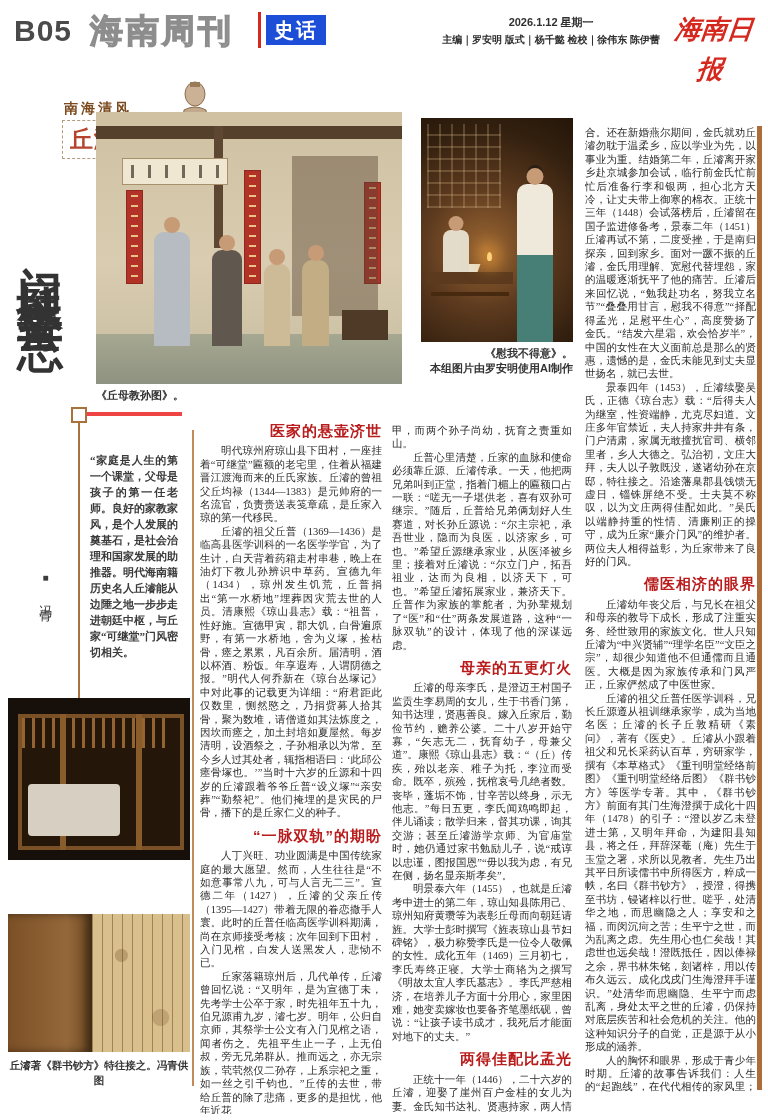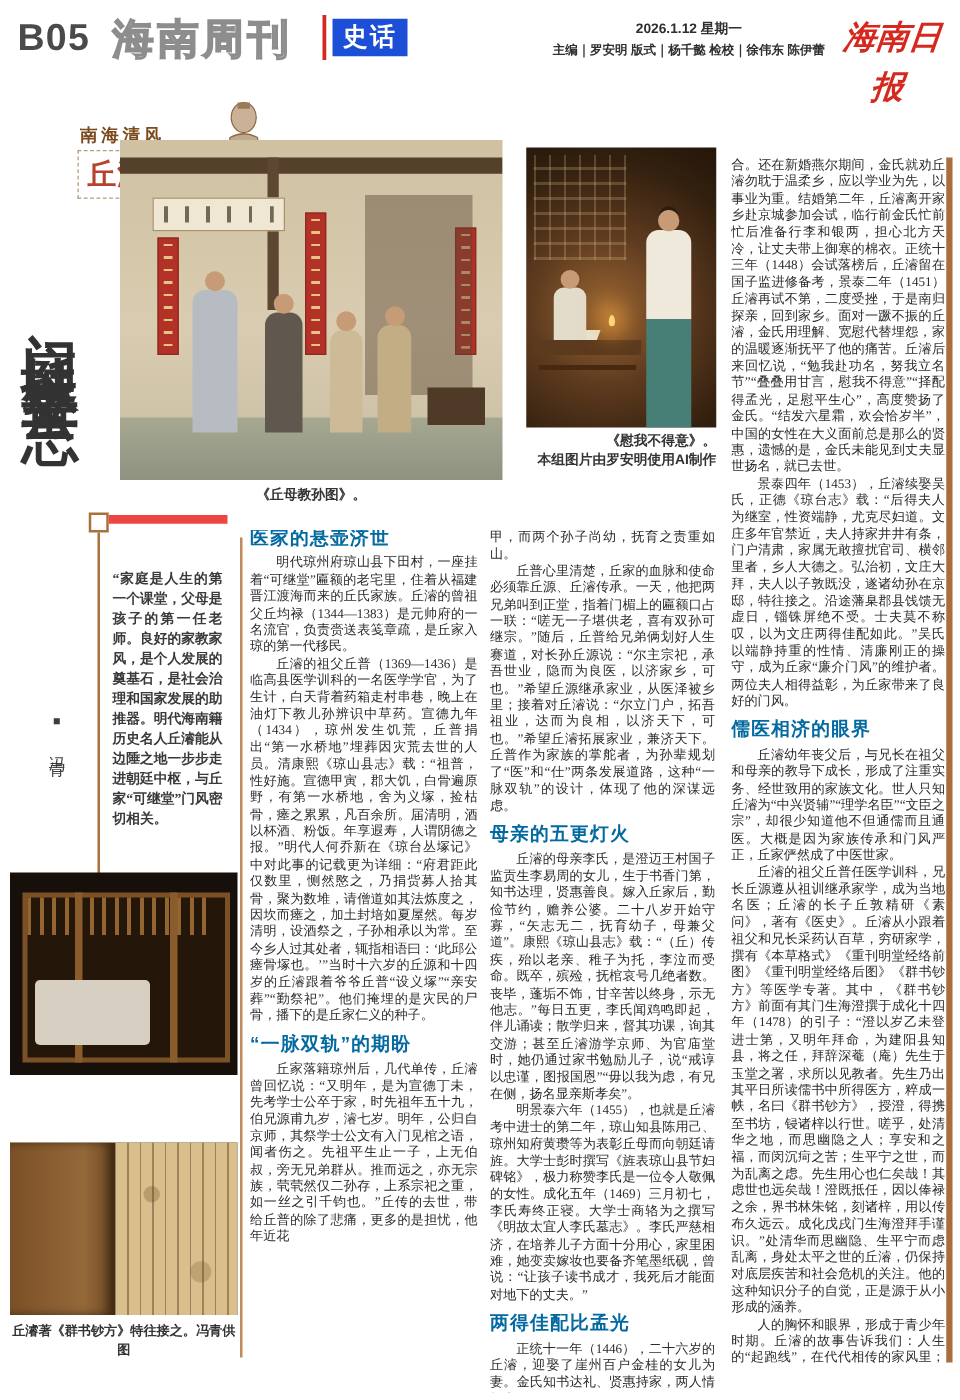--- a/index.html
+++ b/index.html
@@ -37,21 +37,21 @@
   
   .vtitle{position:absolute;left:10px;top:228px;height:430px;writing-mode:vertical-rl;
           font-family:"Liberation Sans",sans-serif;font-size:46px;font-weight:900;color:#333;
           letter-spacing:10px}
   .vauthor{position:absolute;left:36px;top:572px;writing-mode:vertical-rl;font-size:13px;
           color:#3c3c3c;letter-spacing:4px;font-family:"Liberation Sans",sans-serif}
   .vauthor .mk{font-size:10px}
 
   
   .intro{position:absolute;left:78px;top:412px;width:88px;height:288px;padding:36px 4px 0 10px;
-         border-left:2px solid #a9713c;border-top:7px solid #ef4444;
+         border-left:2px solid #a9713c;border-top:4px solid #ef4444;
          font-size:11px;line-height:16px;text-align:justify;color:#3a3a3a;font-weight:bold}
   .intro::before{content:"";position:absolute;left:-9px;top:-9px;width:12px;height:12px;
          border:2px solid #a9713c;background:#fff}
 
   
   .paint-main{position:absolute;left:96px;top:112px;width:306px;height:272px;overflow:hidden;
          background:linear-gradient(180deg,#cfc1a2,#d9ccb0 55%,#c8bda1)}
   .beam{position:absolute;left:0;top:14px;width:100%;height:13px;background:#55402c}
   .post{position:absolute;left:118px;top:14px;width:9px;height:122px;background:#5d4733}
   .plaque{position:absolute;left:26px;top:46px;width:104px;height:25px;background:#efe7d2;
@@ -61,21 +61,21 @@
   .couplet{position:absolute;width:15px;background:#b23227;border:1px solid #8f271e}
   .couplet-marks{position:absolute;left:4px;top:4px;right:4px;bottom:4px;
          background:repeating-linear-gradient(180deg,rgba(240,220,150,.85) 0 2px,transparent 2px 10px)}
   .doorway{position:absolute;left:196px;top:44px;width:86px;height:160px;background:rgba(90,72,54,.45)}
   .pfloor{position:absolute;left:0;bottom:0;width:100%;height:50px;
          background:linear-gradient(180deg,#a6a891,#8e9280)}
   .bench{position:absolute;left:246px;top:198px;width:46px;height:30px;background:#4e3a26}
   .fig{position:absolute;border-radius:10px 10px 0 0}
   .fig .head{position:absolute;left:50%;transform:translateX(-50%);top:-15px;width:16px;height:16px;
          border-radius:50%;background:#c79b76}
-  .caption-main{position:absolute;left:96px;top:388px;width:306px;text-align:center;
+  .caption-main{position:absolute;left:96px;top:388px;width:306px;text-align:left;
          font-family:"Liberation Sans",sans-serif;font-weight:bold;font-size:11px;color:#333}
 
   .paint-side{position:absolute;left:421px;top:118px;width:152px;height:224px;overflow:hidden;
          background:radial-gradient(circle at 42% 58%,#9a6632 0%,#5e3b1f 38%,#33200f 75%,#241609 100%)}
   .lattice{position:absolute;left:6px;top:6px;width:74px;height:84px;
          background:repeating-linear-gradient(90deg,rgba(220,190,140,.25) 0 2px,transparent 2px 12px),
                     repeating-linear-gradient(0deg,rgba(220,190,140,.25) 0 2px,transparent 2px 12px)}
   .desk{position:absolute;left:6px;top:154px;width:86px;height:12px;background:#5c3a1e;
          box-shadow:0 16px 0 -4px #46290f}
   .deskbook{position:absolute;left:32px;top:146px;width:26px;height:8px;background:#e9e2cf;
@@ -112,22 +112,22 @@
             repeating-linear-gradient(90deg,rgba(70,40,15,.4) 0 1px,transparent 1px 10px)}
 
   
   .rule-left{position:absolute;left:192px;top:430px;width:2px;height:656px;background:#c08a5a}
   .rule-right{position:absolute;left:757px;top:126px;width:5px;height:964px;background:#ad6c3c}
 
   
   .col{position:absolute;font-size:10.5px;line-height:13.4px;text-align:justify;overflow:hidden;color:#2b2b2b}
   .col p{margin:0;text-indent:2em}
   .col p.cont{text-indent:0}
-  .col h3{font-family:"Liberation Sans",sans-serif;font-size:15px;text-align:left;
-          margin:9px 0 7px;color:#0369a1;letter-spacing:1px;font-weight:900}
+  .col h3{font-family:"Liberation Sans",sans-serif;font-size:15px;text-align:right;
+          margin:9px 0 7px;color:#b91c1c;letter-spacing:1px;font-weight:900}
   .col1{left:200px;top:424px;width:182px;height:690px}
   .col2{left:392px;top:424px;width:180px;height:690px}
   .col3{left:585px;top:126px;width:171px;height:968px}
   .col1 h3:first-child,.col3 h3:first-child{margin-top:0}
 </style>
 </head>
 <body>
 
 <div class="page">
 
@@ -229,20 +229,21 @@
   </div>
 
   <div class="rule-left"></div>
   <div class="rule-right"></div>
 
   <div class="col col1">
     <h3>医家的悬壶济世</h3>
     <p>明代琼州府琼山县下田村，一座挂着“可继堂”匾额的老宅里，住着从福建晋江渡海而来的丘氏家族。丘濬的曾祖父丘均禄（1344—1383）是元帅府的一名流官，负责赍送表笺章疏，是丘家入琼的第一代移民。</p>
     <p>丘濬的祖父丘普（1369—1436）是临高县医学训科的一名医学学官，为了生计，白天背着药箱走村串巷，晚上在油灯下教儿孙辨识中草药。宣德九年（1434），琼州发生饥荒，丘普捐出“第一水桥地”埋葬因灾荒去世的人员。清康熙《琼山县志》载：“祖普，性好施。宣德甲寅，郡大饥，白骨遍原野，有第一水桥地，舍为义塚，捡枯骨，瘗之累累，凡百余所。届清明，酒以杯酒、粉饭。年享遐寿，人谓阴德之报。”明代人何乔新在《琼台丛塚记》中对此事的记载更为详细：“府君距此仅数里，恻然愍之，乃捐赀募人拾其骨，聚为数堆，请僧道如其法炼度之，因坎而瘗之，加土封培如夏屋然。每岁清明，设酒祭之，子孙相承以为常。至今乡人过其处者，辄指相语曰：‘此邱公瘗骨塚也。’”当时十六岁的丘源和十四岁的丘濬跟着爷爷丘普“设义塚”“亲安葬”“勤祭祀”。他们掩埋的是灾民的尸骨，播下的是丘家仁义的种子。</p>
     <h3>“一脉双轨”的期盼</h3>
+    <p>人丁兴旺、功业圆满是中国传统家庭的最大愿望。然而，人生往往是“不如意事常八九，可与人言无二三”。宣德二年（1427），丘濬的父亲丘传（1395—1427）带着无限的眷恋撒手人寰。此时的丘普任临高医学训科期满，尚在京师接受考核；次年回到下田村，入门见棺，白发人送黑发人，悲恸不已。</p>
     <p>丘家落籍琼州后，几代单传，丘濬曾回忆说：“又明年，是为宣德丁未，先考学士公卒于家，时先祖年五十九，伯兄源甫九岁，濬七岁。明年，公归自京师，其祭学士公文有入门见棺之语，闻者伤之。先祖平生止一子，上无伯叔，旁无兄弟群从。推而远之，亦无宗族，茕茕然仅二孙存，上系宗祀之重，如一丝之引千钧也。”丘传的去世，带给丘普的除了悲痛，更多的是担忧，他年近花</p>
   </div>
 
   <div class="col col2">
     <p class="cont">甲，而两个孙子尚幼，抚育之责重如山。</p>
     <p>丘普心里清楚，丘家的血脉和使命必须靠丘源、丘濬传承。一天，他把两兄弟叫到正堂，指着门楣上的匾额口占一联：“嗟无一子堪供老，喜有双孙可继宗。”随后，丘普给兄弟俩划好人生赛道，对长孙丘源说：“尔主宗祀，承吾世业，隐而为良医，以济家乡，可也。”希望丘源继承家业，从医泽被乡里；接着对丘濬说：“尔立门户，拓吾祖业，达而为良相，以济天下，可也。”希望丘濬拓展家业，兼济天下。丘普作为家族的掌舵者，为孙辈规划了“医”和“仕”两条发展道路，这种“一脉双轨”的设计，体现了他的深谋远虑。</p>
     <h3>母亲的五更灯火</h3>
     <p>丘濬的母亲李氏，是澄迈王村国子监贡生李易周的女儿，生于书香门第，知书达理，贤惠善良。嫁入丘家后，勤俭节约，赡养公婆。二十八岁开始守寡，“矢志无二，抚育幼子，母兼父道”。康熙《琼山县志》载：“（丘）传疾，殆以老亲、稚子为托，李泣而受命。既卒，殡殓，抚棺哀号几绝者数。丧毕，蓬垢不饰，甘辛苦以终身，示无他志。”每日五更，李氏闻鸡鸣即起，伴儿诵读；散学归来，督其功课，询其交游；甚至丘濬游学京师、为官庙堂时，她仍通过家书勉励儿子，说“戒谆以忠谨，图报国恩”“毋以我为虑，有兄在侧，扬名显亲斯孝矣”。</p>
     <p>明景泰六年（1455），也就是丘濬考中进士的第二年，琼山知县陈用己、琼州知府黄瓒等为表彰丘母而向朝廷请旌。大学士彭时撰写《旌表琼山县节妇碑铭》，极力称赞李氏是一位令人敬佩的女性。成化五年（1469）三月初七，李氏寿终正寝。大学士商辂为之撰写《明故太宜人李氏墓志》。李氏严慈相济，在培养儿子方面十分用心，家里困难，她变卖嫁妆也要备齐笔墨纸砚，曾说：“让孩子读书成才，我死后才能面对地下的丈夫。”</p>
     <h3>两得佳配比孟光</h3>

